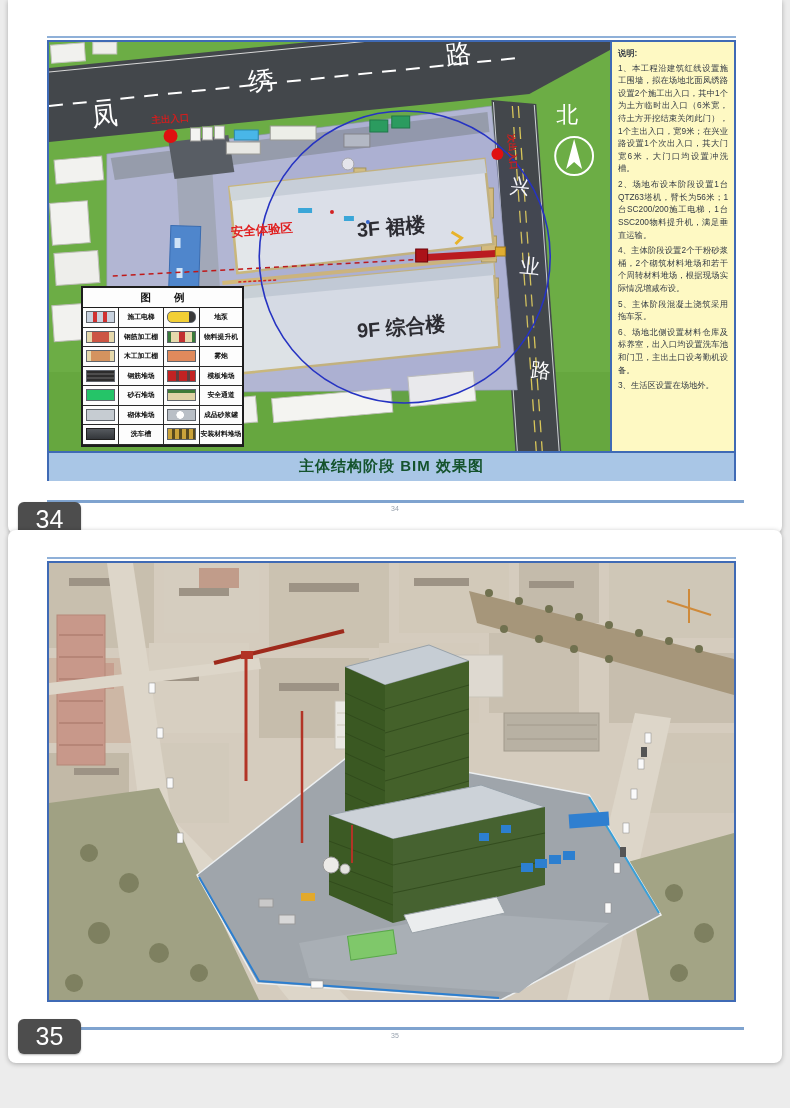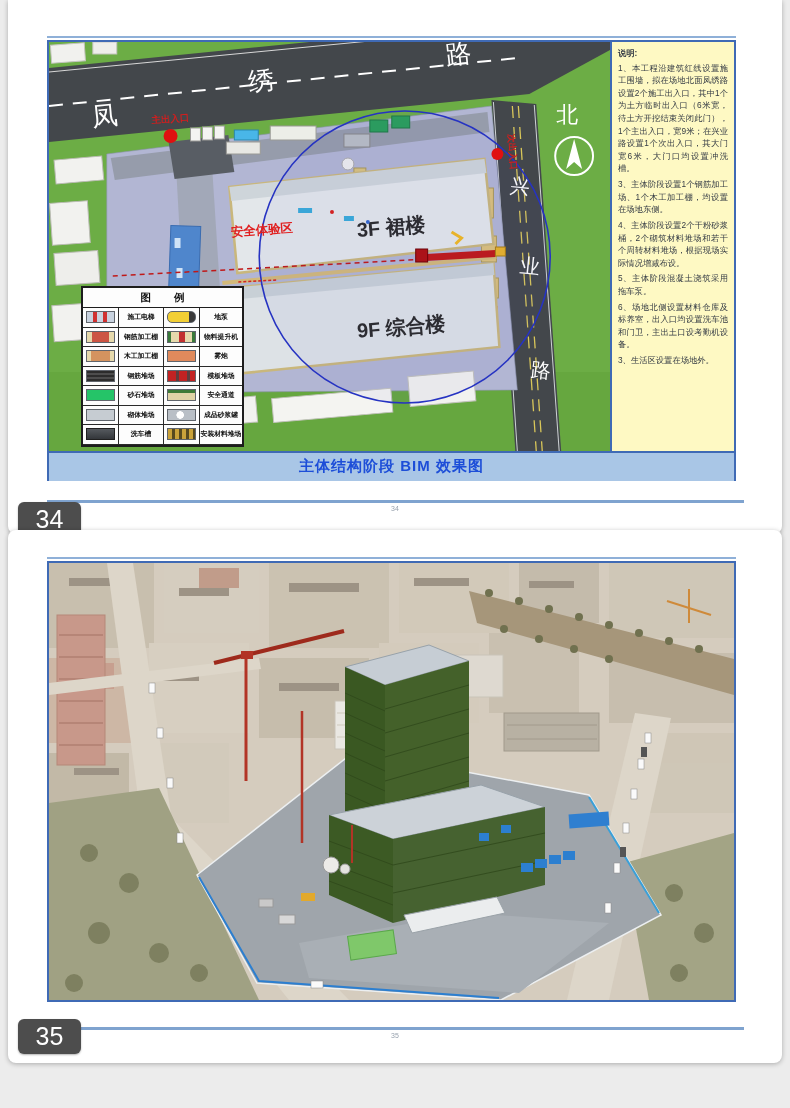--- a/index.html
+++ b/index.html
@@ -20,21 +20,21 @@
   .plan-wrap svg{display:block;width:100%;height:100%;}
   .photo-wrap{width:685px;height:437px;overflow:hidden;}
   .photo-wrap svg{display:block;width:100%;height:100%;}
 
   .notes{width:124px;box-sizing:border-box;border-left:2px solid #3f6ab5;background:#fef9c3;
          padding:5px 6px 2px;font-size:8.3px;line-height:1.52;color:#333a44;text-align:justify;}
   .notes p{margin:0 0 3px;}
   .notes .notes-title{font-weight:bold;margin-bottom:2px;}
 
   .caption{height:28px;line-height:26px;text-align:center;background:#a9c6e6;
-           border-top:2px solid #3f6ab5;font-weight:bold;font-size:15px;color:#1d4ed8;letter-spacing:1px;}
+           border-top:2px solid #3f6ab5;font-weight:bold;font-size:15px;color:#14532d;letter-spacing:1px;}
 
   
   .legend{position:absolute;left:32px;top:244px;width:163px;background:#fdfdfd;
           border:2px solid #1d1d1d;box-sizing:border-box;}
   .legend-title{text-align:center;font-weight:bold;font-size:10.5px;letter-spacing:10px;text-indent:10px;
                 padding:3px 0 2px;border-bottom:1.5px solid #1d1d1d;color:#111;}
   .legend-grid{display:grid;grid-template-columns:36px 45px 36px 42px;}
   .lcell{border-right:1px solid #2a2a2a;border-bottom:1px solid #2a2a2a;height:18.5px;
          display:flex;align-items:center;justify-content:center;overflow:hidden;}
   .lcell:nth-child(4n){border-right:none;}
@@ -268,21 +268,21 @@
                   <div class="ic ic-inst"></div>
                 </div>
               <div class="lcell lbl">安装材料堆场</div>
             </div>
           </div>
         </div>
 
         <div class="notes">
           <p class="notes-title">说明:</p>
           <p>1、本工程沿建筑红线设置施工围墙，拟在场地北面凤绣路设置2个施工出入口，其中1个为土方临时出入口（6米宽，待土方开挖结束关闭此门），1个主出入口，宽9米；在兴业路设置1个次出入口，其大门宽6米，大门口均设置冲洗槽。</p>
-          <p>3、主体阶段设置1个钢筋加工场、1个木工加工棚，均设置在场地东侧。</p>
+          <p>2、场地布设本阶段设置1台QTZ63塔机，臂长为56米；1台SC200/200施工电梯，1台SSC200物料提升机，满足垂直运输。</p>
           <p>4、主体阶段设置2个干粉砂浆桶，2个砌筑材料堆场和若干个周转材料堆场，根据现场实际情况增减布设。</p>
           <p>5、主体阶段混凝土浇筑采用拖车泵。</p>
           <p>6、场地北侧设置材料仓库及标养室，出入口均设置洗车池和门卫，主出土口设考勤机设备。</p>
           <p>3、生活区设置在场地外。</p>
         </div>
       </div>
       <div class="caption">主体结构阶段 BIM 效果图</div>
     </div>
     <div class="rule"></div>
     <div class="footer-num">34</div>

